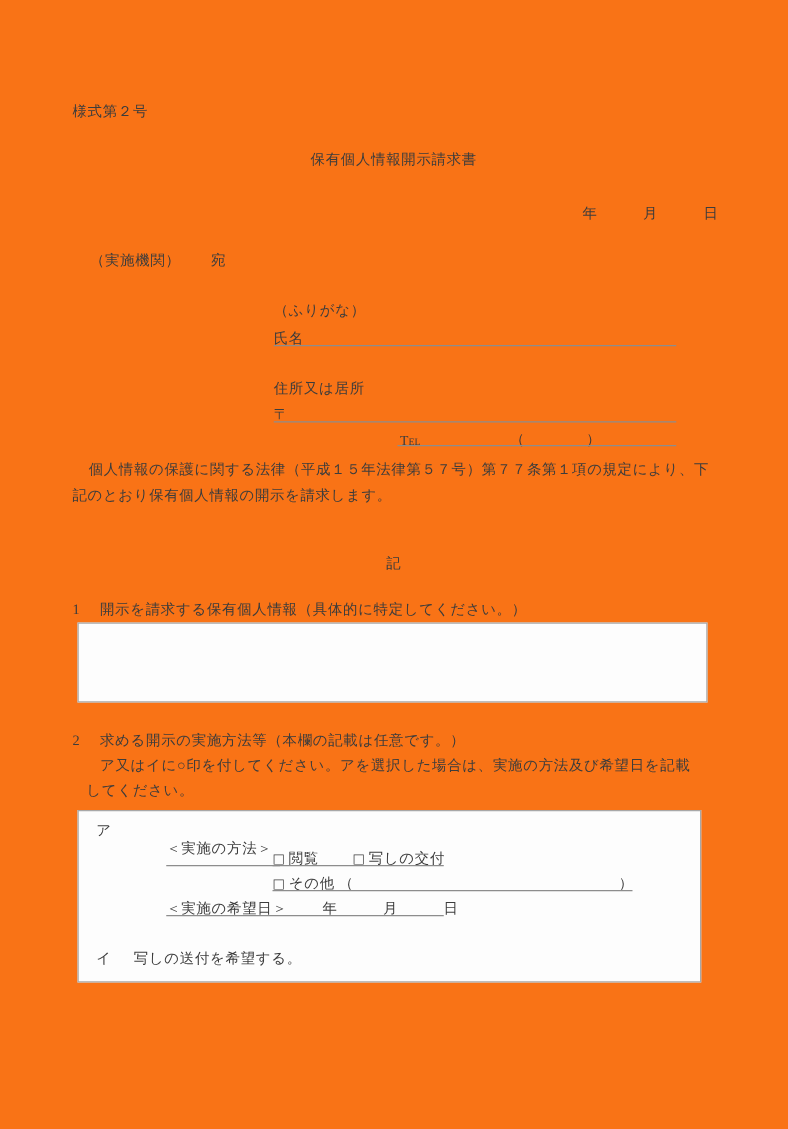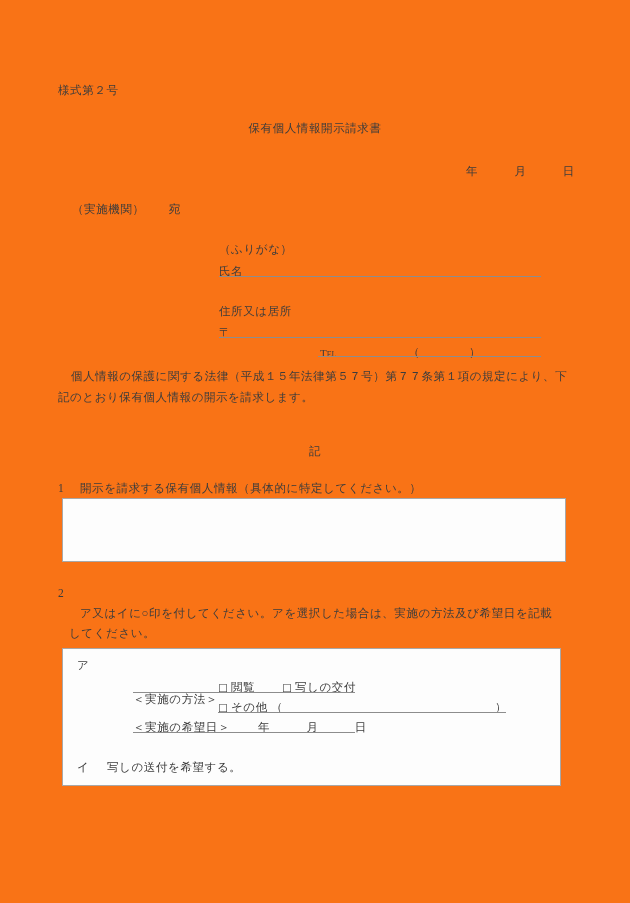--- a/index.html
+++ b/index.html
@@ -99,29 +99,30 @@
   <div class="t" style="left:0; top:441px; width:630px; text-align:center;">記</div>
 
   <div class="t" style="left:58px; top:478px;">1</div>
   <div class="t" style="left:80px; top:478px;">開示を請求する保有個人情報（具体的に特定してください。）</div>
 
   <div class="box" style="left:62px; top:498px; width:504px; height:64px;">
     <div class="t" style="left:8px; top:6px; position:absolute; white-space:pre-wrap;"></div>
   </div>
 
   <div class="t" style="left:58px; top:583px;">2</div>
+  <div class="t" style="left:80px; top:583px;">求める開示の実施方法等（本欄の記載は任意です。）</div>
 
   <div class="t" style="left:80px; top:603px;">ア又はイに○印を付してください。アを選択した場合は、実施の方法及び希望日を記載</div>
   <div class="t" style="left:69px; top:623px;text-align:right;">してください。</div>
 
   <div class="box" style="left:62px; top:648px; width:499px; height:138px;">
 
     <div class="t" style="left:14px; top:6px;">ア</div>
 
-    <div class="t" style="left:70px; top:40px;">＜実施の方法＞</div>
+    <div class="t" style="left:70px; top:20px;">＜実施の方法＞</div>
     <div class="rule" style="left:70px; top:43px; width:91px;"></div>
 
     <div class="t checkbox-glyph" style="left:155px; top:28px;">□</div>
     <div class="t" style="left:168px; top:28px;">閲覧</div>
 
     <div class="t checkbox-glyph" style="left:219px; top:28px;">□</div>
     <div class="t" style="left:232px; top:28px;">写しの交付</div>
     <div class="rule" style="left:155px; top:43px; width:137px;"></div>
 
     <div class="t checkbox-glyph" style="left:155px; top:48px;">□</div>

